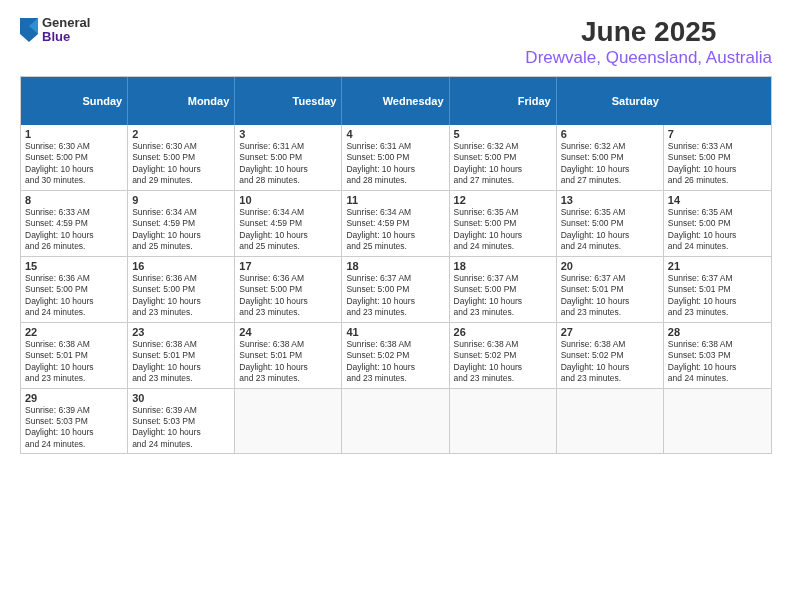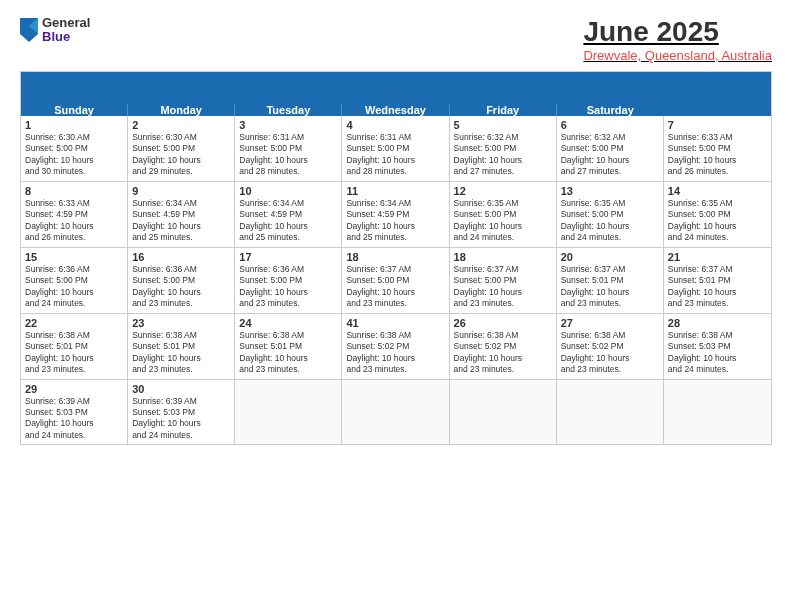--- a/index.html
+++ b/index.html
@@ -36,51 +36,49 @@
       line-height: 1.1;
     }
     .logo-general { color: #333; }
     .logo-blue { color: #4c1d95; }
     .logo-icon {
       width: 18px;
       height: 24px;
       margin-right: 2px;
     }
     .title-block {
-      text-align: left;
-      text-decoration: underline;
+      text-align: center;
     }
     .month-title {
       font-size: 28px;
       font-weight: bold;
       color: #333;
     }
     .location {
-      font-size: 13px;
-      color: #ef4444;
+      font-size: 17px;
+      color: #8b5cf6;
     }
     .calendar {
       flex: 1;
       display: flex;
       flex-direction: column;
       border: 1px solid #ccc;
     }
     .cal-header {
       display: grid;
       grid-template-columns: repeat(7, 1fr);
       background: #1a6baf;
     }
     .cal-header-cell {
       color: #fff;
       font-size: 11px;
       font-weight: bold;
-      padding: 0 5px;
+      padding: 18px 5px;
       border-right: 1px solid #4a8fcf;
-      text-align: center;
-      margin-top: 32px;
+      text-align: right;
     }
     .cal-header-cell:last-child { border-right: none; }
     .cal-body {
       display: flex;
       flex-direction: column;
       flex: 1;
     }
     .cal-row {
       display: grid;
       grid-template-columns: repeat(7, 1fr);

